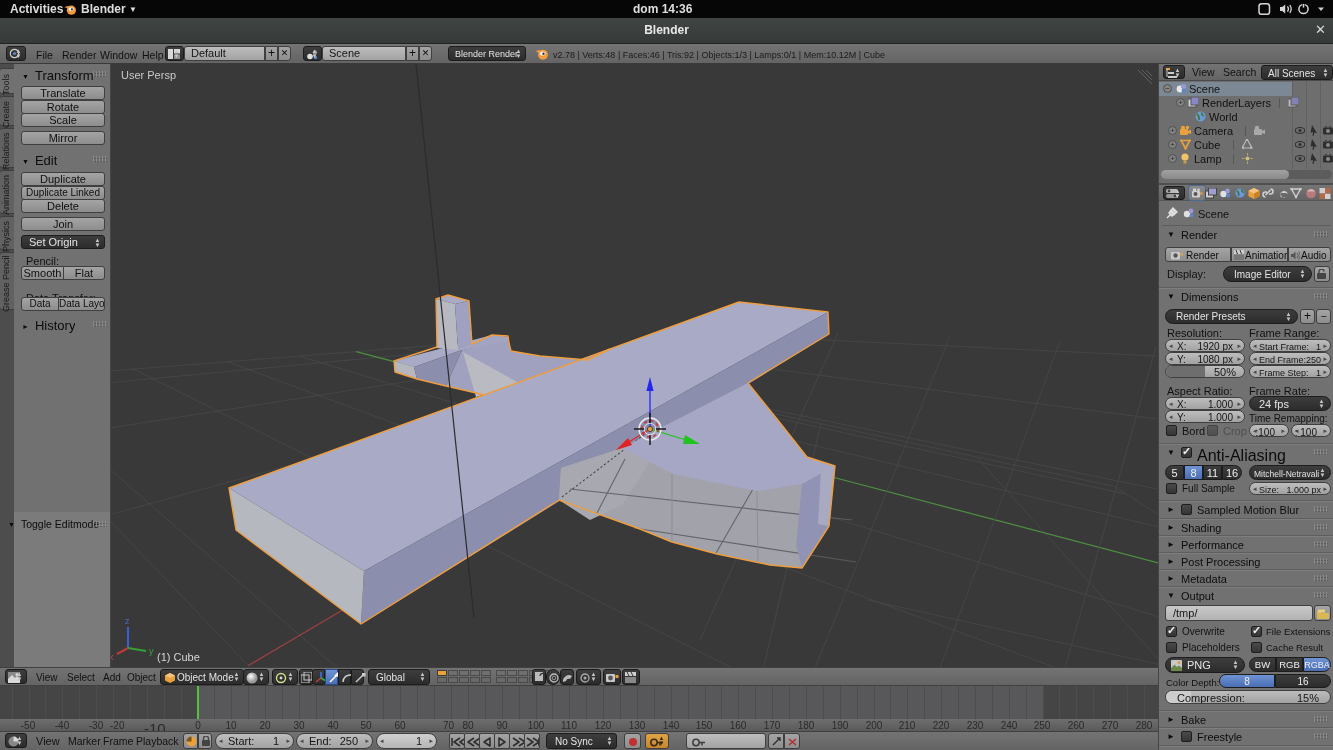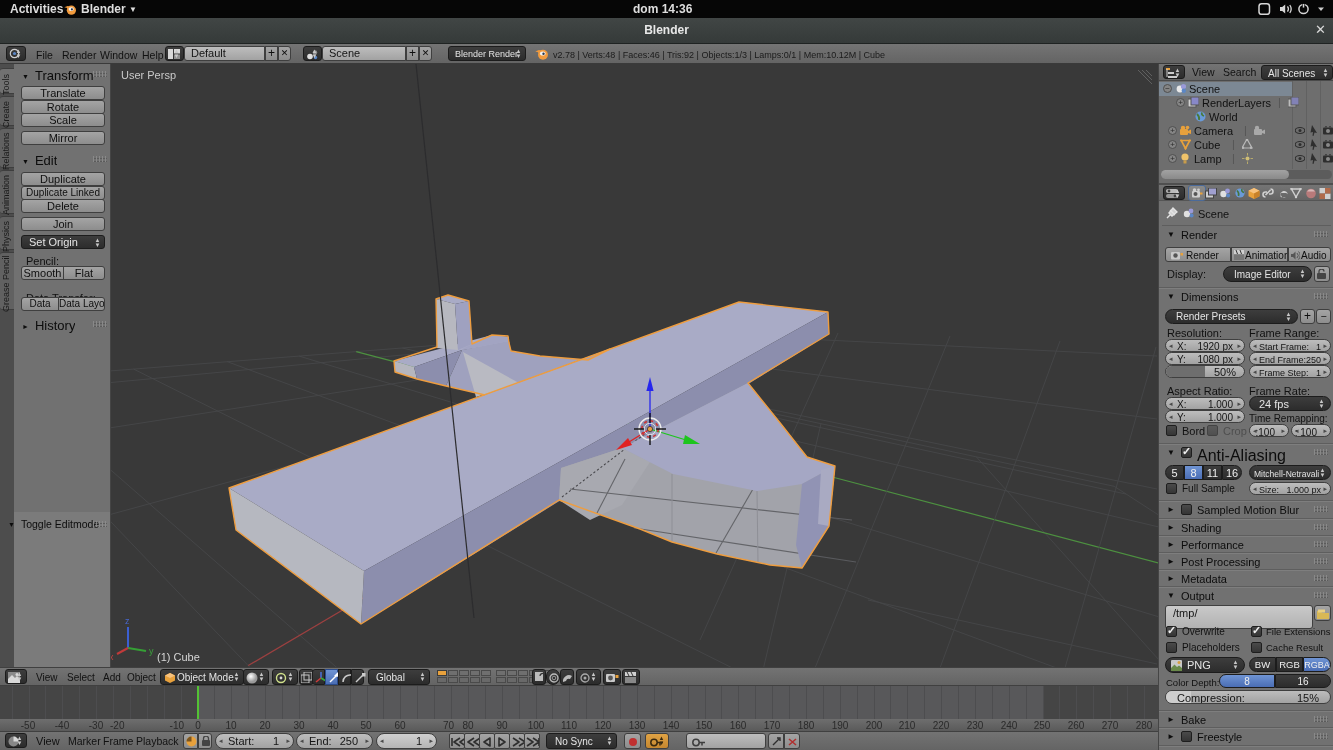--- a/index.html
+++ b/index.html
@@ -448,21 +448,21 @@
       <div class="abs" style="left:1076.3px;top:0;width:1px;height:33px;background:#4d4d4f"></div>
       <div class="abs" style="left:1093.2px;top:0;width:1px;height:33px;background:#4d4d4f"></div>
       <div class="abs" style="left:1110.1px;top:0;width:1px;height:33px;background:#4d4d4f"></div>
       <div class="abs" style="left:1127.0px;top:0;width:1px;height:33px;background:#4d4d4f"></div>
       <div class="abs" style="left:1143.9px;top:0;width:1px;height:33px;background:#4d4d4f"></div>
 <div class="abs" style="left:0;top:33px;width:1158px;height:12px;background:linear-gradient(#6e6e6e,#5a5a5a)"></div>
 <div class="abs" style="left:8px;top:33.5px;width:40px;text-align:center;font-size:10px;color:#2a2a2a">-50</div>
       <div class="abs" style="left:42px;top:33.5px;width:40px;text-align:center;font-size:10px;color:#2a2a2a">-40</div>
       <div class="abs" style="left:76px;top:33.5px;width:40px;text-align:center;font-size:10px;color:#2a2a2a">-30</div>
       <div class="abs" style="left:110px;top:33.5px;width:40px;font-size:10px;color:#2a2a2a">-20</div>
-      <div class="abs" style="left:144px;top:33.5px;width:40px;text-align:right;font-size:10px;color:#2a2a2a">-10</div>
+      <div class="abs" style="left:144px;top:33.5px;width:40px;text-align:left;font-size:15px;color:#2a2a2a">-10</div>
       <div class="abs" style="left:178px;top:33.5px;width:40px;text-align:center;font-size:10px;color:#2a2a2a">0</div>
       <div class="abs" style="left:211px;top:33.5px;width:40px;text-align:center;font-size:10px;color:#2a2a2a">10</div>
       <div class="abs" style="left:245px;top:33.5px;width:40px;text-align:center;font-size:10px;color:#2a2a2a">20</div>
       <div class="abs" style="left:279px;top:33.5px;width:40px;text-align:center;font-size:10px;color:#2a2a2a">30</div>
       <div class="abs" style="left:313px;top:33.5px;width:40px;text-align:center;font-size:10px;color:#2a2a2a">40</div>
       <div class="abs" style="left:346px;top:33.5px;width:40px;text-align:center;font-size:10px;color:#2a2a2a">50</div>
       <div class="abs" style="left:380px;top:33.5px;width:40px;text-align:center;font-size:10px;color:#2a2a2a">60</div>
       <div class="abs" style="left:414px;top:33.5px;width:40px;text-align:right;font-size:10px;color:#2a2a2a">70</div>
       <div class="abs" style="left:448px;top:33.5px;width:40px;text-align:center;font-size:10px;color:#2a2a2a">80</div>
       <div class="abs" style="left:482px;top:33.5px;width:40px;text-align:center;font-size:10px;color:#2a2a2a">90</div>
@@ -959,21 +959,21 @@
 <div class="abs" style="left:0px;top:384px;width:175px;height:1px;background:#5e5e5e"></div>
         <div class="abs" style="left:0px;top:385px;width:175px;height:1px;background:#7e7e7e"></div>
 <div class="abs" style="left:8px;top:389px;color:#0c0c0c;font-size:8px">►</div>
         <div class="abs" style="left:22px;top:388px;color:#0c0c0c;font-size:11px;white-space:nowrap">Metadata</div>
         <div class="dots" style="left:155px;top:390px"></div>
 <div class="abs" style="left:0px;top:401px;width:175px;height:1px;background:#5e5e5e"></div>
         <div class="abs" style="left:0px;top:402px;width:175px;height:1px;background:#7e7e7e"></div>
 <div class="abs" style="left:8px;top:406px;color:#0c0c0c;font-size:8px">▼</div>
         <div class="abs" style="left:22px;top:405px;color:#0c0c0c;font-size:11px;white-space:nowrap">Output</div>
         <div class="dots" style="left:155px;top:407px"></div>
-<div class="pill" style="left:6px;top:420px;width:148px;height:24px;text-align:left;border-radius:3px;background:linear-gradient(#c9c9c9,#b2b2b2)">
+<div class="pill" style="left:6px;top:420px;width:148px;height:16px;text-align:left;border-radius:3px;background:linear-gradient(#c9c9c9,#b2b2b2)">
           <span style="position:absolute;left:7px;top:1px">/tmp/</span>
         </div>
 <div class="btn" style="left:155px;top:420px;width:17px;height:16px">
           <svg width="12" height="10" style="position:absolute;left:2px;top:3px">
             <path d="M0,2 L4,2 L5,4 L12,4 L12,10 L0,10 Z" fill="#d8b855"></path>
             <rect x="1" y="0.5" width="7" height="3" fill="#e8d083"></rect>
           </svg>
         </div>
 <div class="cb on" style="left:7px;top:441px"></div>
         <div class="lbl" style="left:23px;top:441px;font-size:10px">Overwrite</div>

